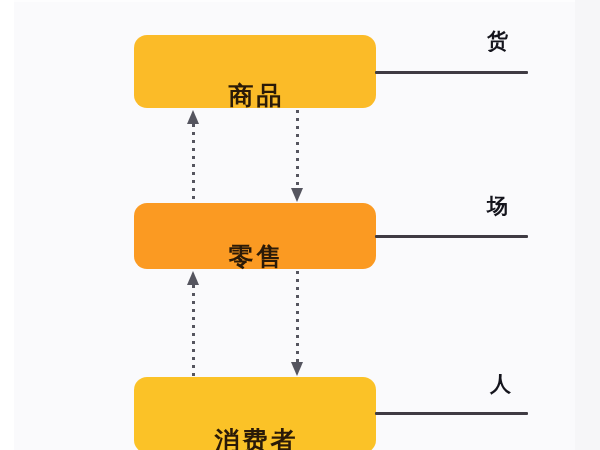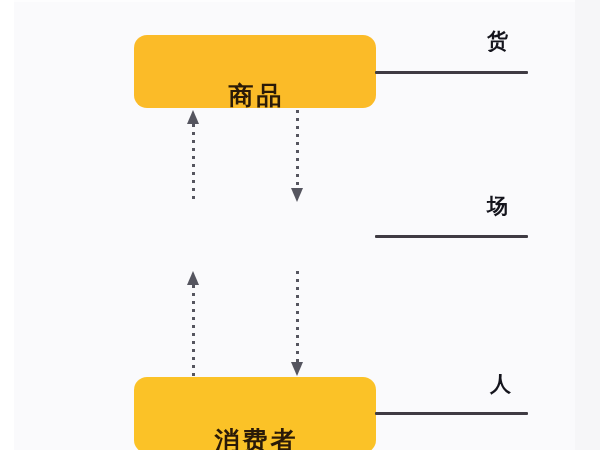--- a/index.html
+++ b/index.html
@@ -148,20 +148,23 @@
   <div class="bg-top-hair"></div>
   <div class="bg-left-band"></div>
   <div class="bg-right-seam"></div>
 
   <div class="node" id="node-product">
     <span class="node-label">商品</span>
   </div>
   <div class="leader-line" id="leader-line-goods"></div>
   <div class="side-label" id="side-label-goods">货</div>
 
+  <div class="node" id="node-retail">
+    <span class="node-label">零售</span>
+  </div>
   <div class="leader-line" id="leader-line-venue"></div>
   <div class="side-label" id="side-label-venue">场</div>
 
   <div class="node" id="node-consumer">
     <span class="node-label">消费者</span>
   </div>
   <div class="leader-line" id="leader-line-people"></div>
   <div class="side-label" id="side-label-people">人</div>
 
   <div class="connector" id="connector-retail-to-product">

